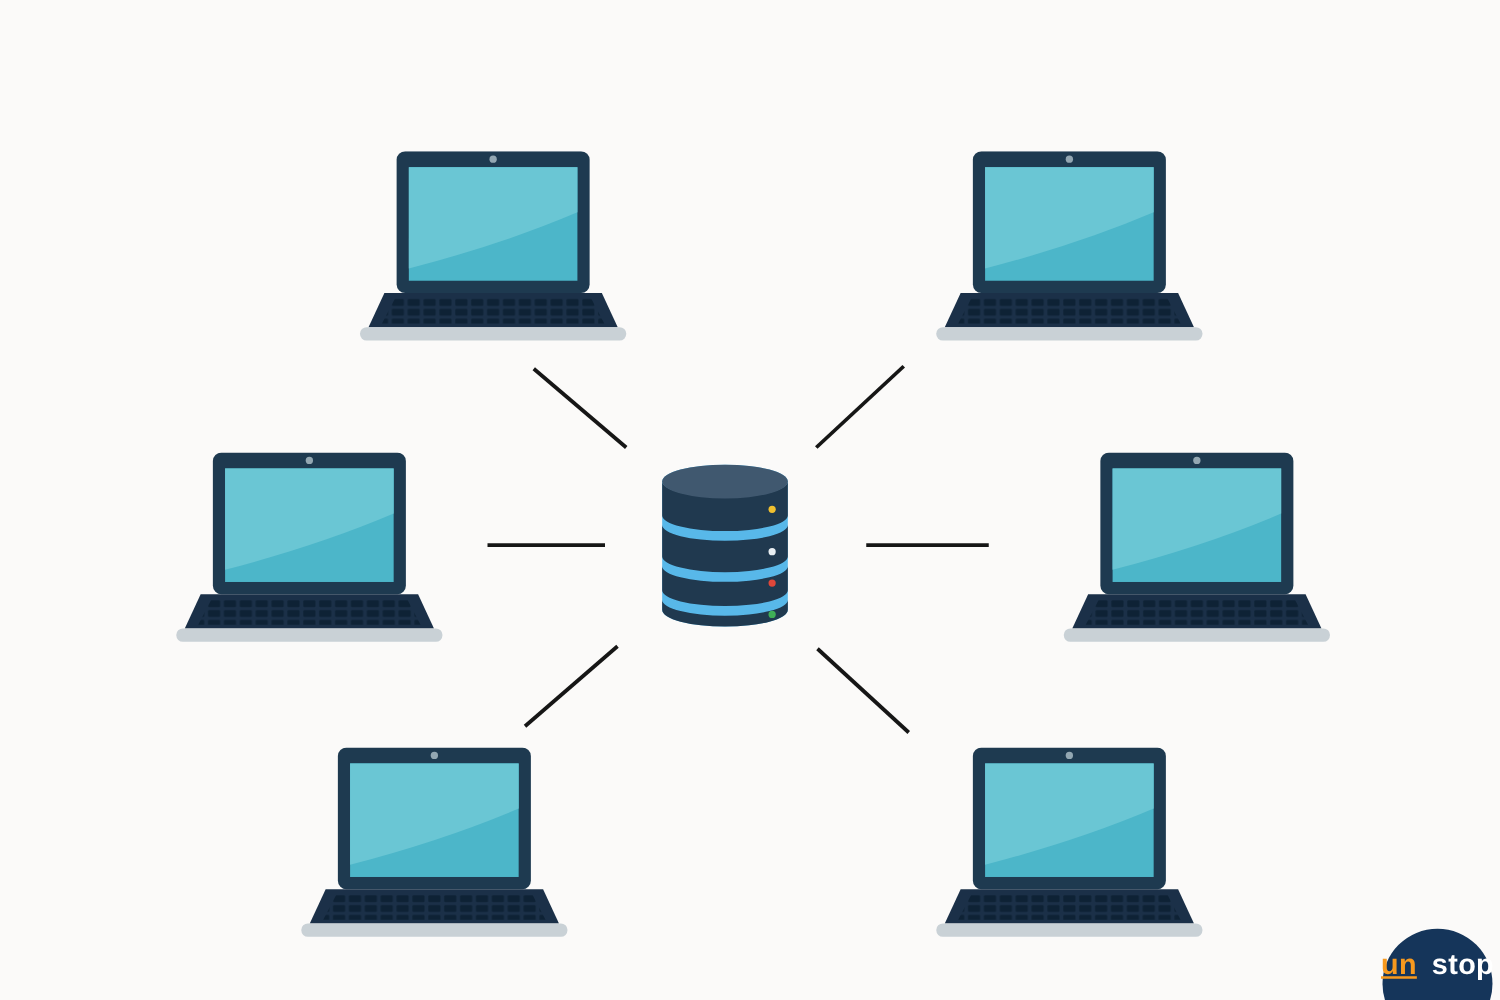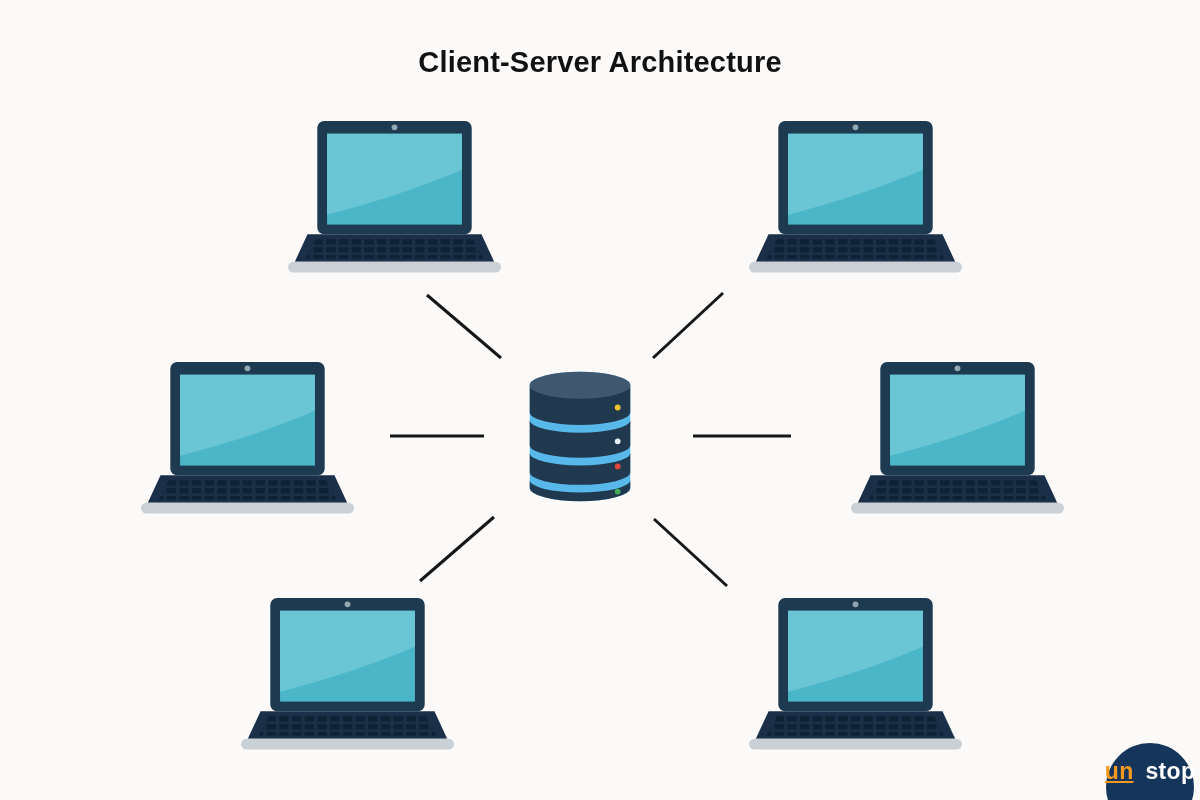--- a/index.html
+++ b/index.html
@@ -33,21 +33,20 @@
 <svg width="0" height="0" style="position:absolute" aria-hidden="true">
   <defs>
     <pattern id="keypat" width="13" height="8" patternUnits="userSpaceOnUse">
       <rect x="1" y="1" width="10" height="5.5" rx="1" style="fill:var(--laptop-keys)"></rect>
     </pattern>
   </defs>
 </svg>
 
 <div class="stage" id="stage">
 
-  <h1 class="title">Client-Server Architecture</h1>
 
   <svg id="connections">
       <line x1="427" y1="295" x2="501" y2="358" stroke="var(--line)" stroke-width="3"></line>
       <line x1="723" y1="293" x2="653" y2="358" stroke="var(--line)" stroke-width="3"></line>
       <line x1="390" y1="436" x2="484" y2="436" stroke="var(--line)" stroke-width="3"></line>
       <line x1="693" y1="436" x2="791" y2="436" stroke="var(--line)" stroke-width="3"></line>
       <line x1="420" y1="581" x2="494" y2="517" stroke="var(--line)" stroke-width="3"></line>
       <line x1="654" y1="519" x2="727" y2="586" stroke="var(--line)" stroke-width="3"></line>
     </svg>
 

